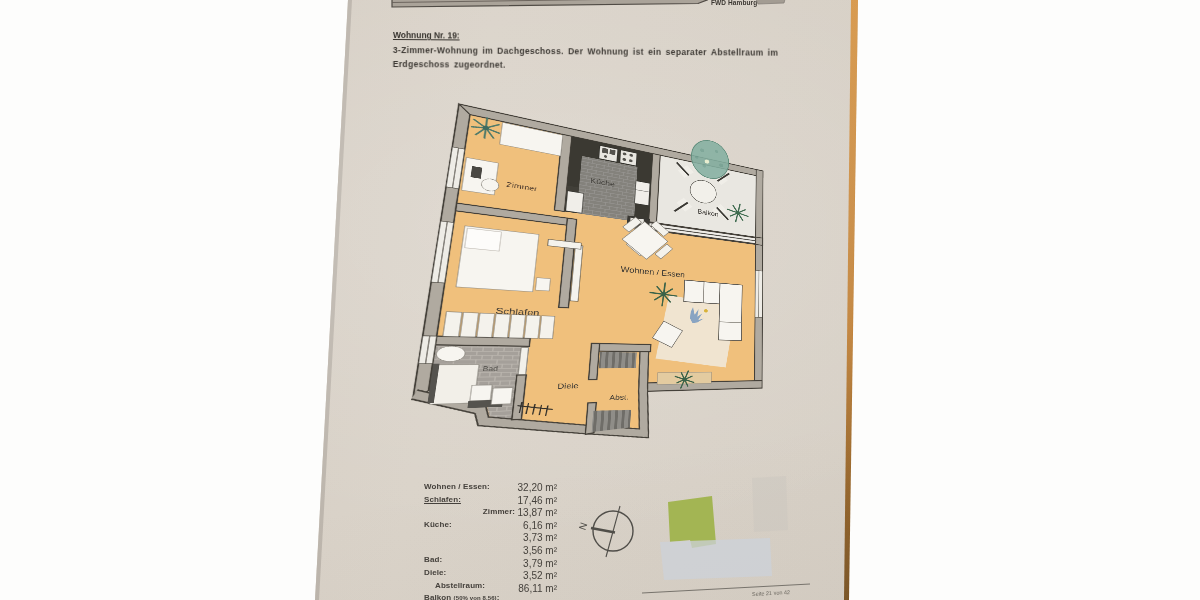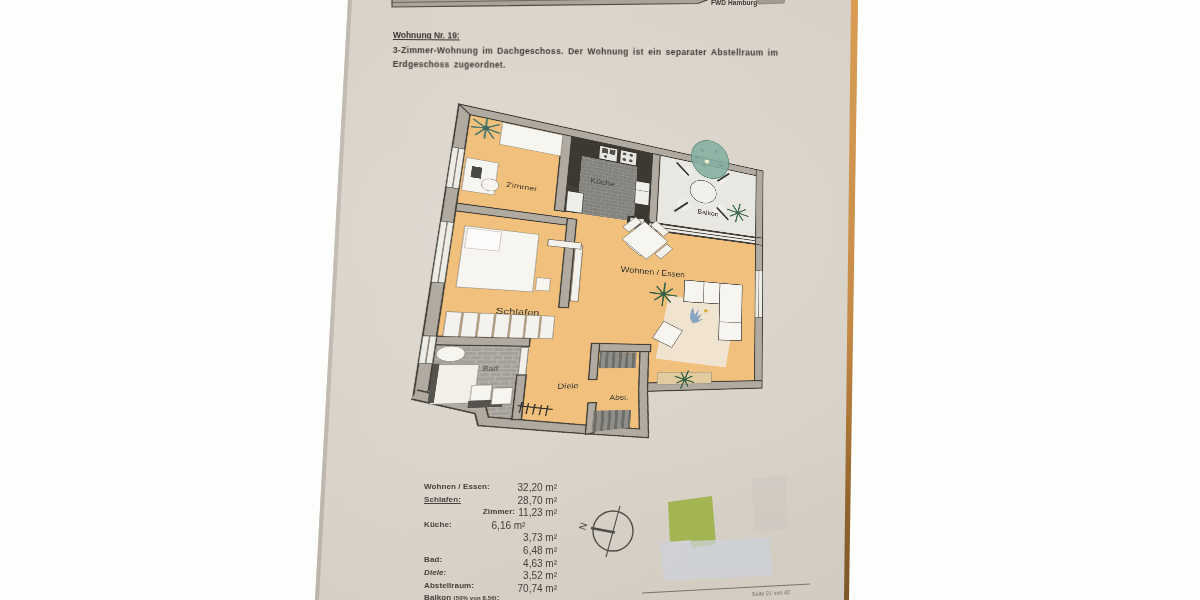--- a/index.html
+++ b/index.html
@@ -304,35 +304,35 @@
 <text x="292" y="318" font-size="17.5" fill="#3a3733">Wohnen / Essen</text>
 </svg>
 </div>
 
 <div class="abs" style="left:424px;top:482px;width:150px;font-size:8px;font-weight:bold;color:#45413c;letter-spacing:0.1px;filter:blur(0.2px);">
   <div style="height:12.6px;">Wohnen / Essen:</div>
   <div style="height:12.6px;text-decoration:underline;">Schlafen:</div>
   <div style="height:12.6px;text-align:center;">Zimmer:</div>
   <div style="height:12.6px;">Küche:</div>
   <div style="height:12.6px;margin-top:23px;">Bad:</div>
-  <div style="height:12.6px;font-style:italic;">Diele:</div>
-  <div style="height:12.6px;">Abstellraum:</div>
+  <div style="height:12.6px;">Diele:</div>
+  <div style="height:12.6px;margin-left:11px;">Abstellraum:</div>
   <div style="height:12.6px;">Balkon <span style="font-size:6px;">(50% von 8,56)</span>:</div>
   <div style="height:12.6px;">Wohnfläche:</div>
 </div>
 <div class="abs" style="left:460px;top:482px;width:97px;font-size:10px;font-weight:normal;color:#45413c;text-align:right;filter:blur(0.2px);">
   <div style="height:12.6px;">32,20 m²</div>
-  <div style="height:12.6px;">28,70 m²</div>
-  <div style="height:12.6px;">11,23 m²</div>
-  <div style="height:12.6px;text-align:center;">6,16 m²</div>
+  <div style="height:12.6px;">17,46 m²</div>
+  <div style="height:12.6px;">13,87 m²</div>
+  <div style="height:12.6px;">6,16 m²</div>
   <div style="height:12.6px;">3,73 m²</div>
-  <div style="height:12.6px;">6,48 m²</div>
-  <div style="height:12.6px;">4,63 m²</div>
+  <div style="height:12.6px;">3,56 m²</div>
+  <div style="height:12.6px;">3,79 m²</div>
   <div style="height:12.6px;text-align:right;">3,52 m²</div>
-  <div style="height:12.6px;">70,74 m²</div>
+  <div style="height:12.6px;">86,11 m²</div>
 </div>
 
 <svg class="abs" style="left:570px;top:495px;" width="90" height="80" viewBox="0 0 90 80">
   <circle cx="43" cy="36" r="20" fill="none" stroke="#504e49" stroke-width="1.4"></circle>
   <line x1="50" y1="11" x2="36" y2="62" stroke="#504e49" stroke-width="1.1"></line>
   <line x1="21" y1="33" x2="45" y2="37.5" stroke="#504e49" stroke-width="2.4"></line>
   <text x="9" y="33" font-size="10" fill="#504e49" transform="rotate(-72 14 30)">N</text>
 </svg>
 
 <svg class="abs" style="left:640px;top:470px;" width="180" height="130" viewBox="0 0 180 130">

